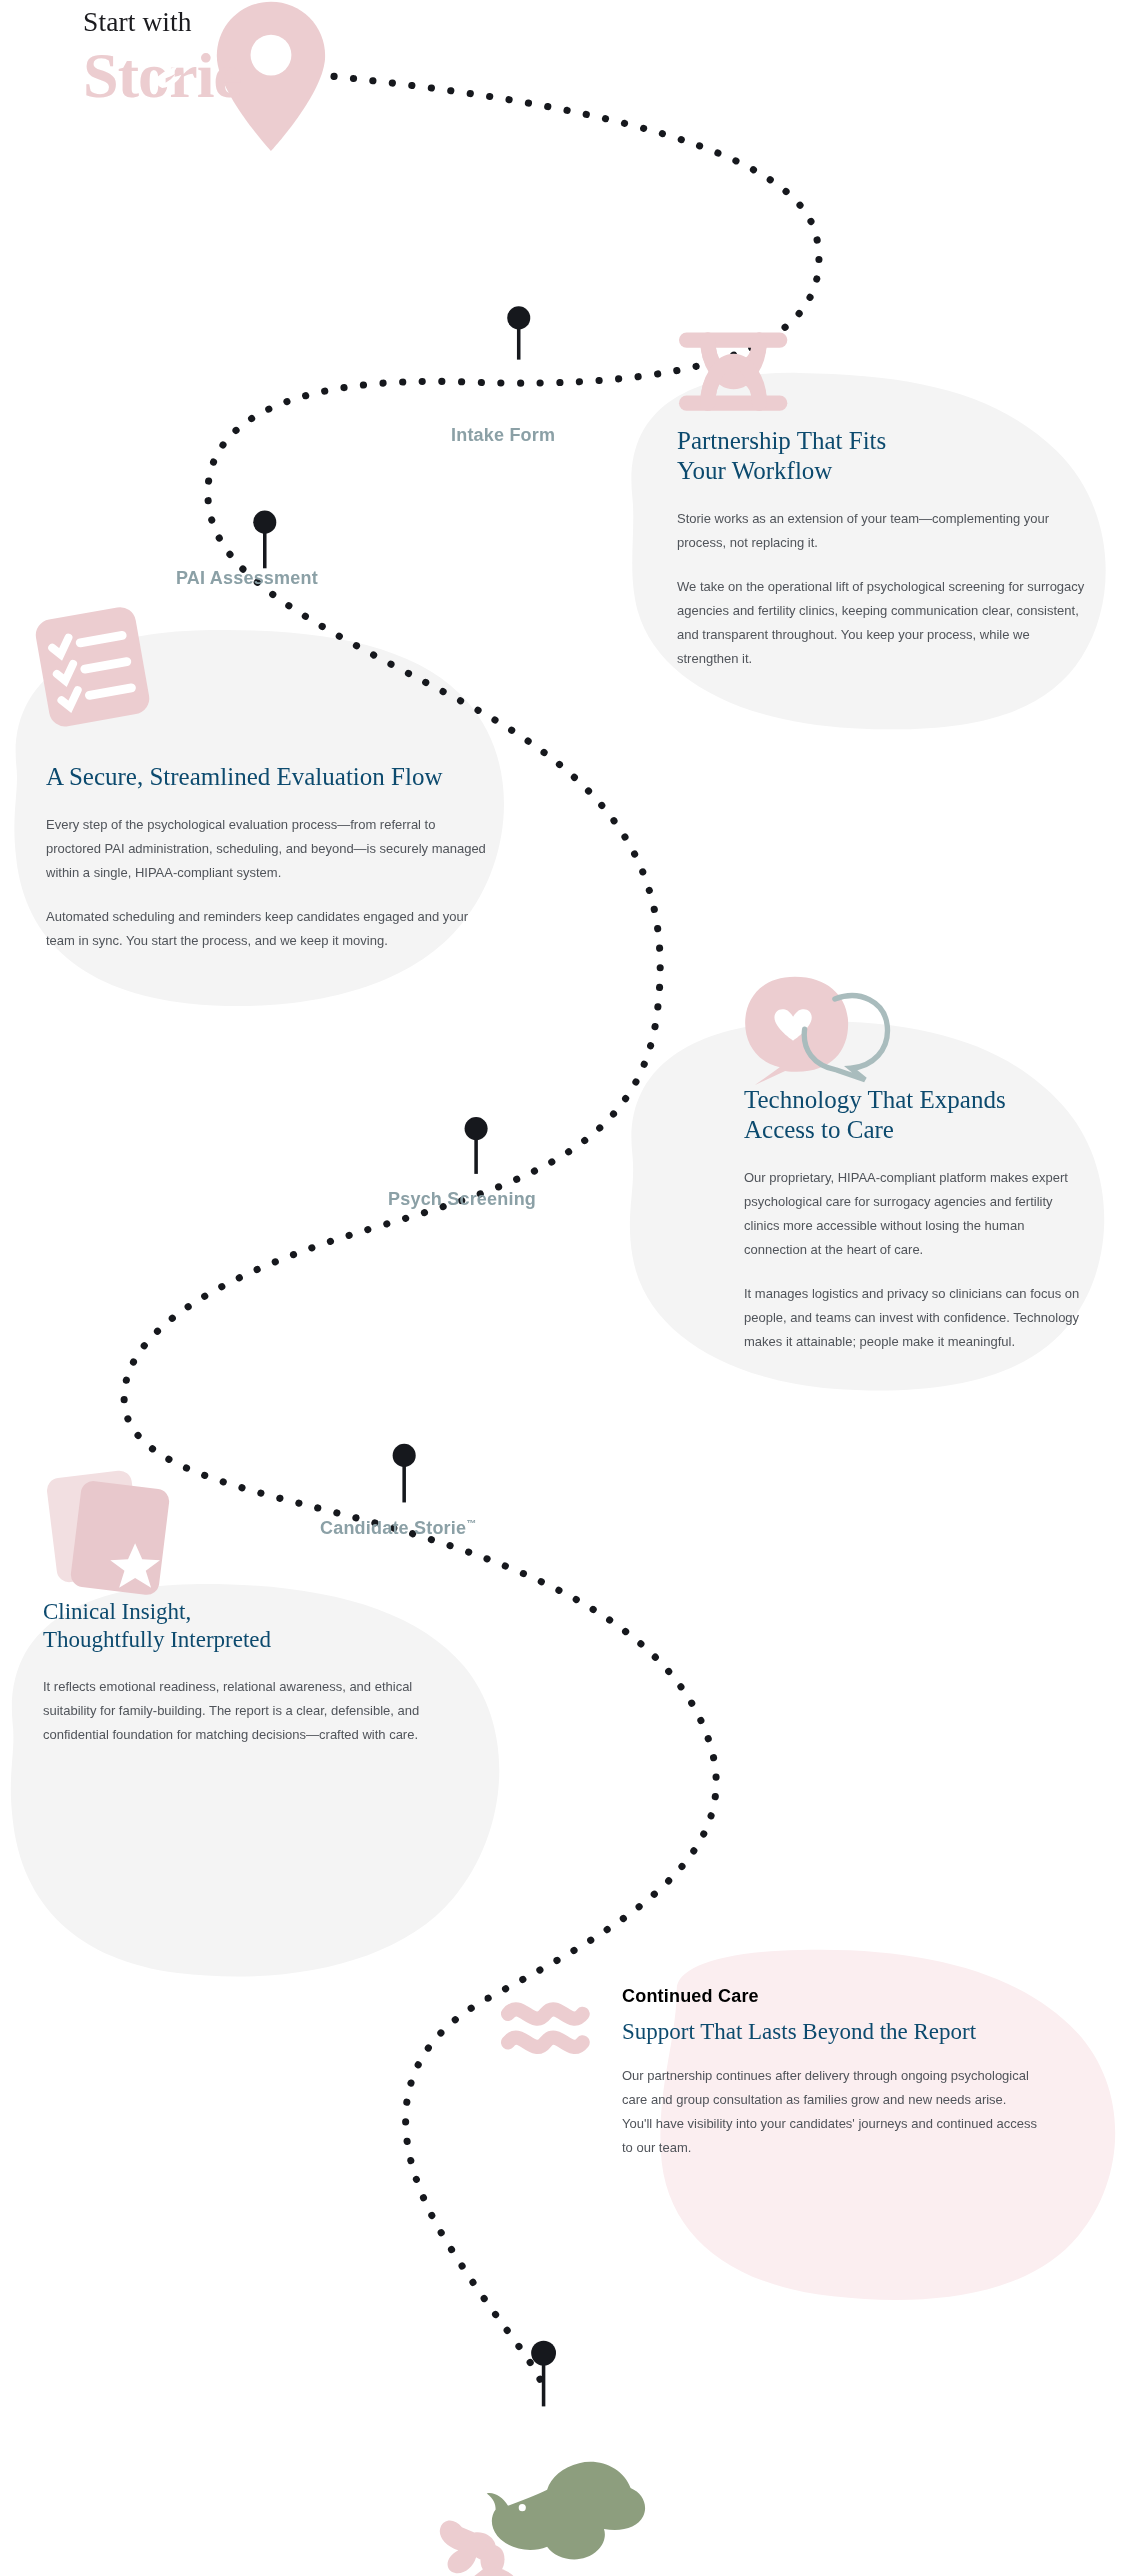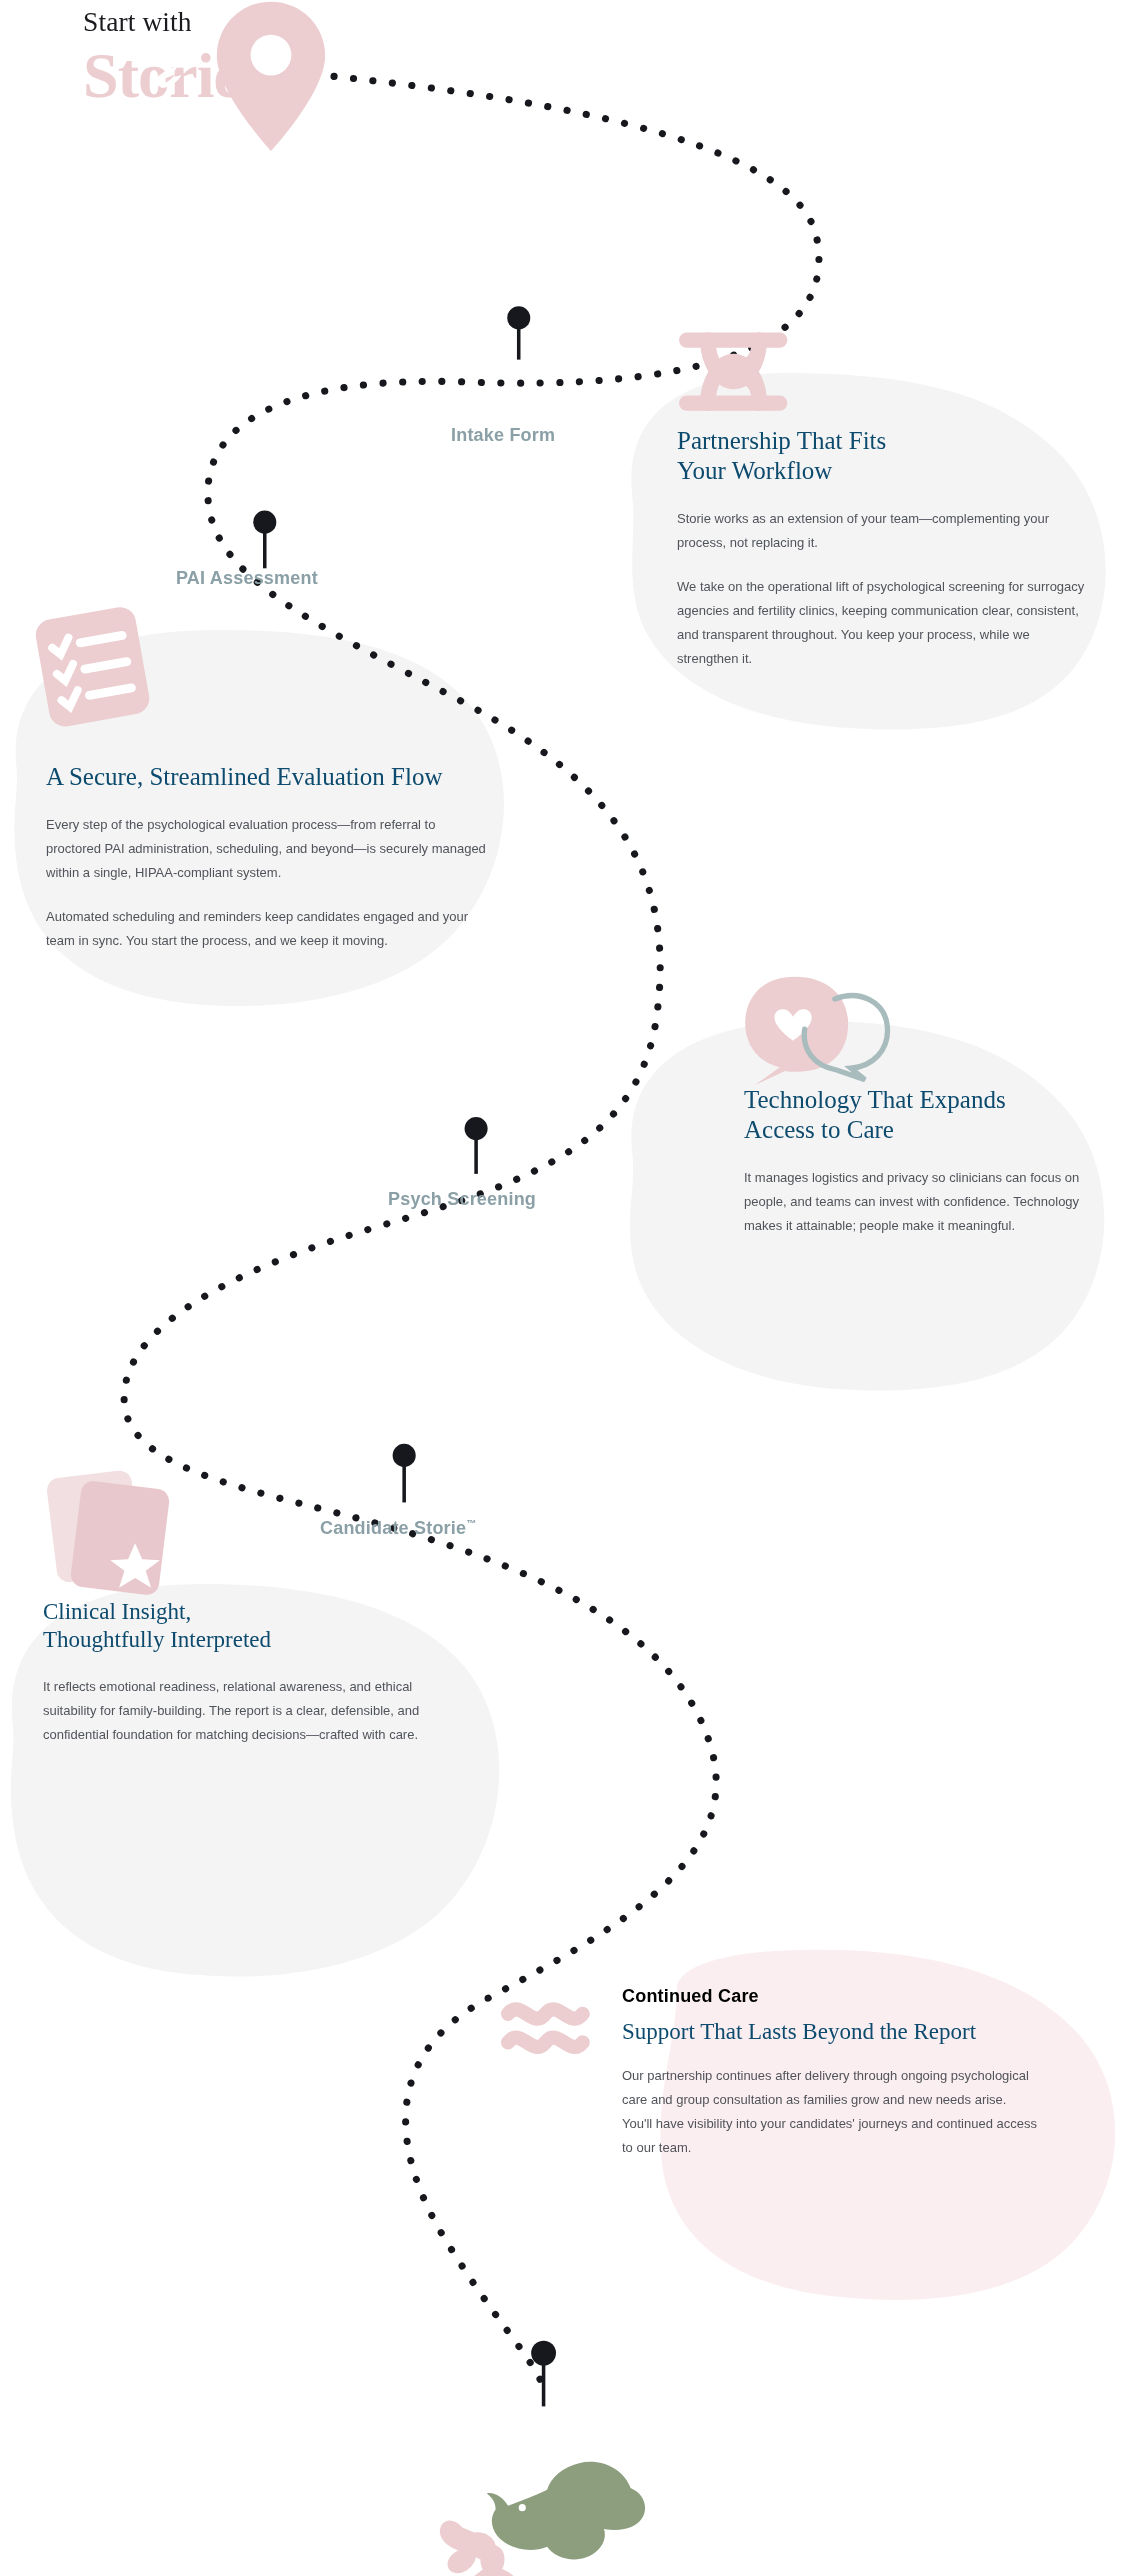--- a/index.html
+++ b/index.html
@@ -266,20 +266,21 @@
       <div class="card-body">
         <p>Every step of the psychological evaluation process—from referral to proctored PAI administration, scheduling, and beyond—is securely managed within a single, HIPAA-compliant system.</p>
         <p>Automated scheduling and reminders keep candidates engaged and your team in sync. You start the process, and we keep it moving.</p>
       </div>
     </div>
 
     <div class="card" style="left:744px; top:1085px; width:346px;">
       <div class="card-title">Technology That Expands
 Access to Care</div>
       <div class="card-body">
+        <p>Our proprietary, HIPAA-compliant platform makes expert psychological care for surrogacy agencies and fertility clinics more accessible without losing the human connection at the heart of care.</p>
         <p>It manages logistics and privacy so clinicians can focus on people, and teams can invest with confidence. Technology makes it attainable; people make it meaningful.</p>
       </div>
     </div>
 
     <div class="card" style="left:43px; top:1598px; width:382px;">
       <div class="card-title sm">Clinical Insight,
 Thoughtfully Interpreted</div>
       <div class="card-body">
         <p>It reflects emotional readiness, relational awareness, and ethical suitability for family-building. The report is a clear, defensible, and confidential foundation for matching decisions—crafted with care.</p>
       </div>

